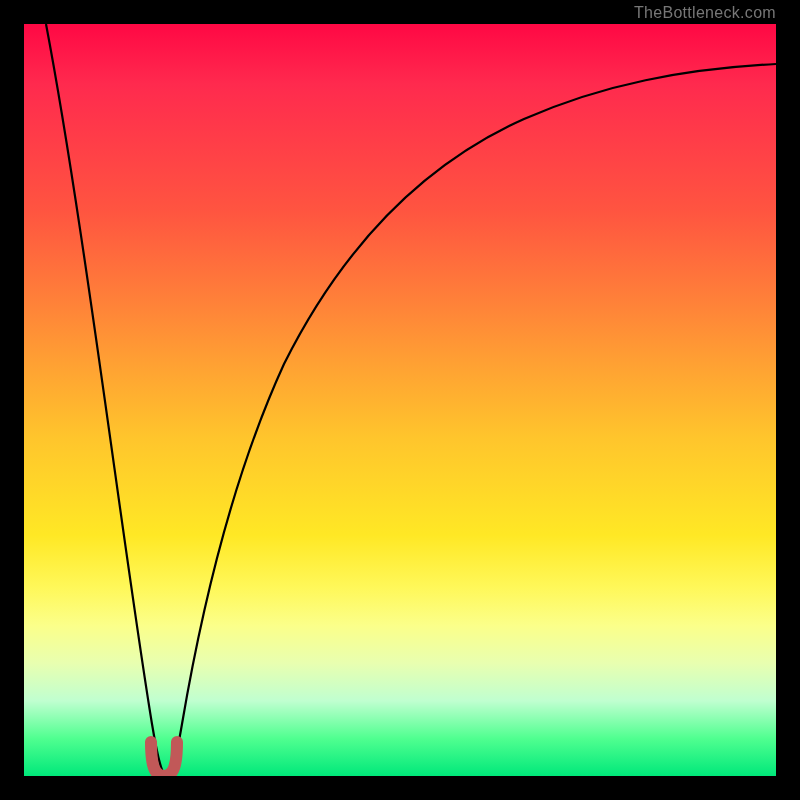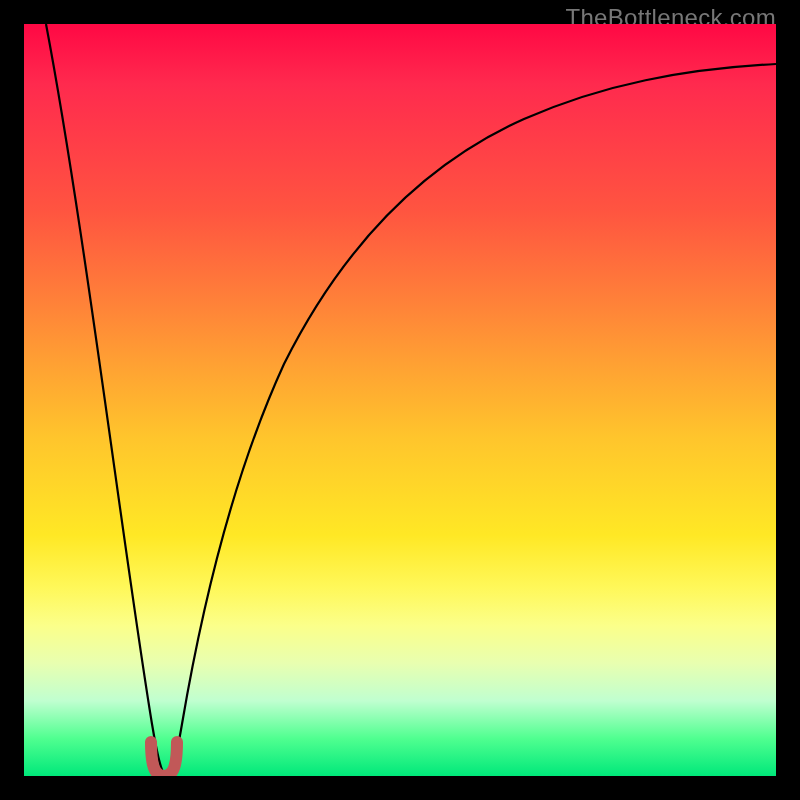--- a/index.html
+++ b/index.html
@@ -41,21 +41,21 @@
       position: absolute;
       inset: 0;
       width: 100%;
       height: 100%;
     }
     .watermark {
       position: absolute;
       top: 4px;
       right: 24px;
       color: #777;
-      font-size: 24px;
+      font-size: 16px;
       letter-spacing: 0.3px;
     }
   </style>
 </head>
 <body>
 
 <div class="watermark">TheBottleneck.com</div>
 
 <div class="chart-container">
   <div class="gradient-bg"></div>

